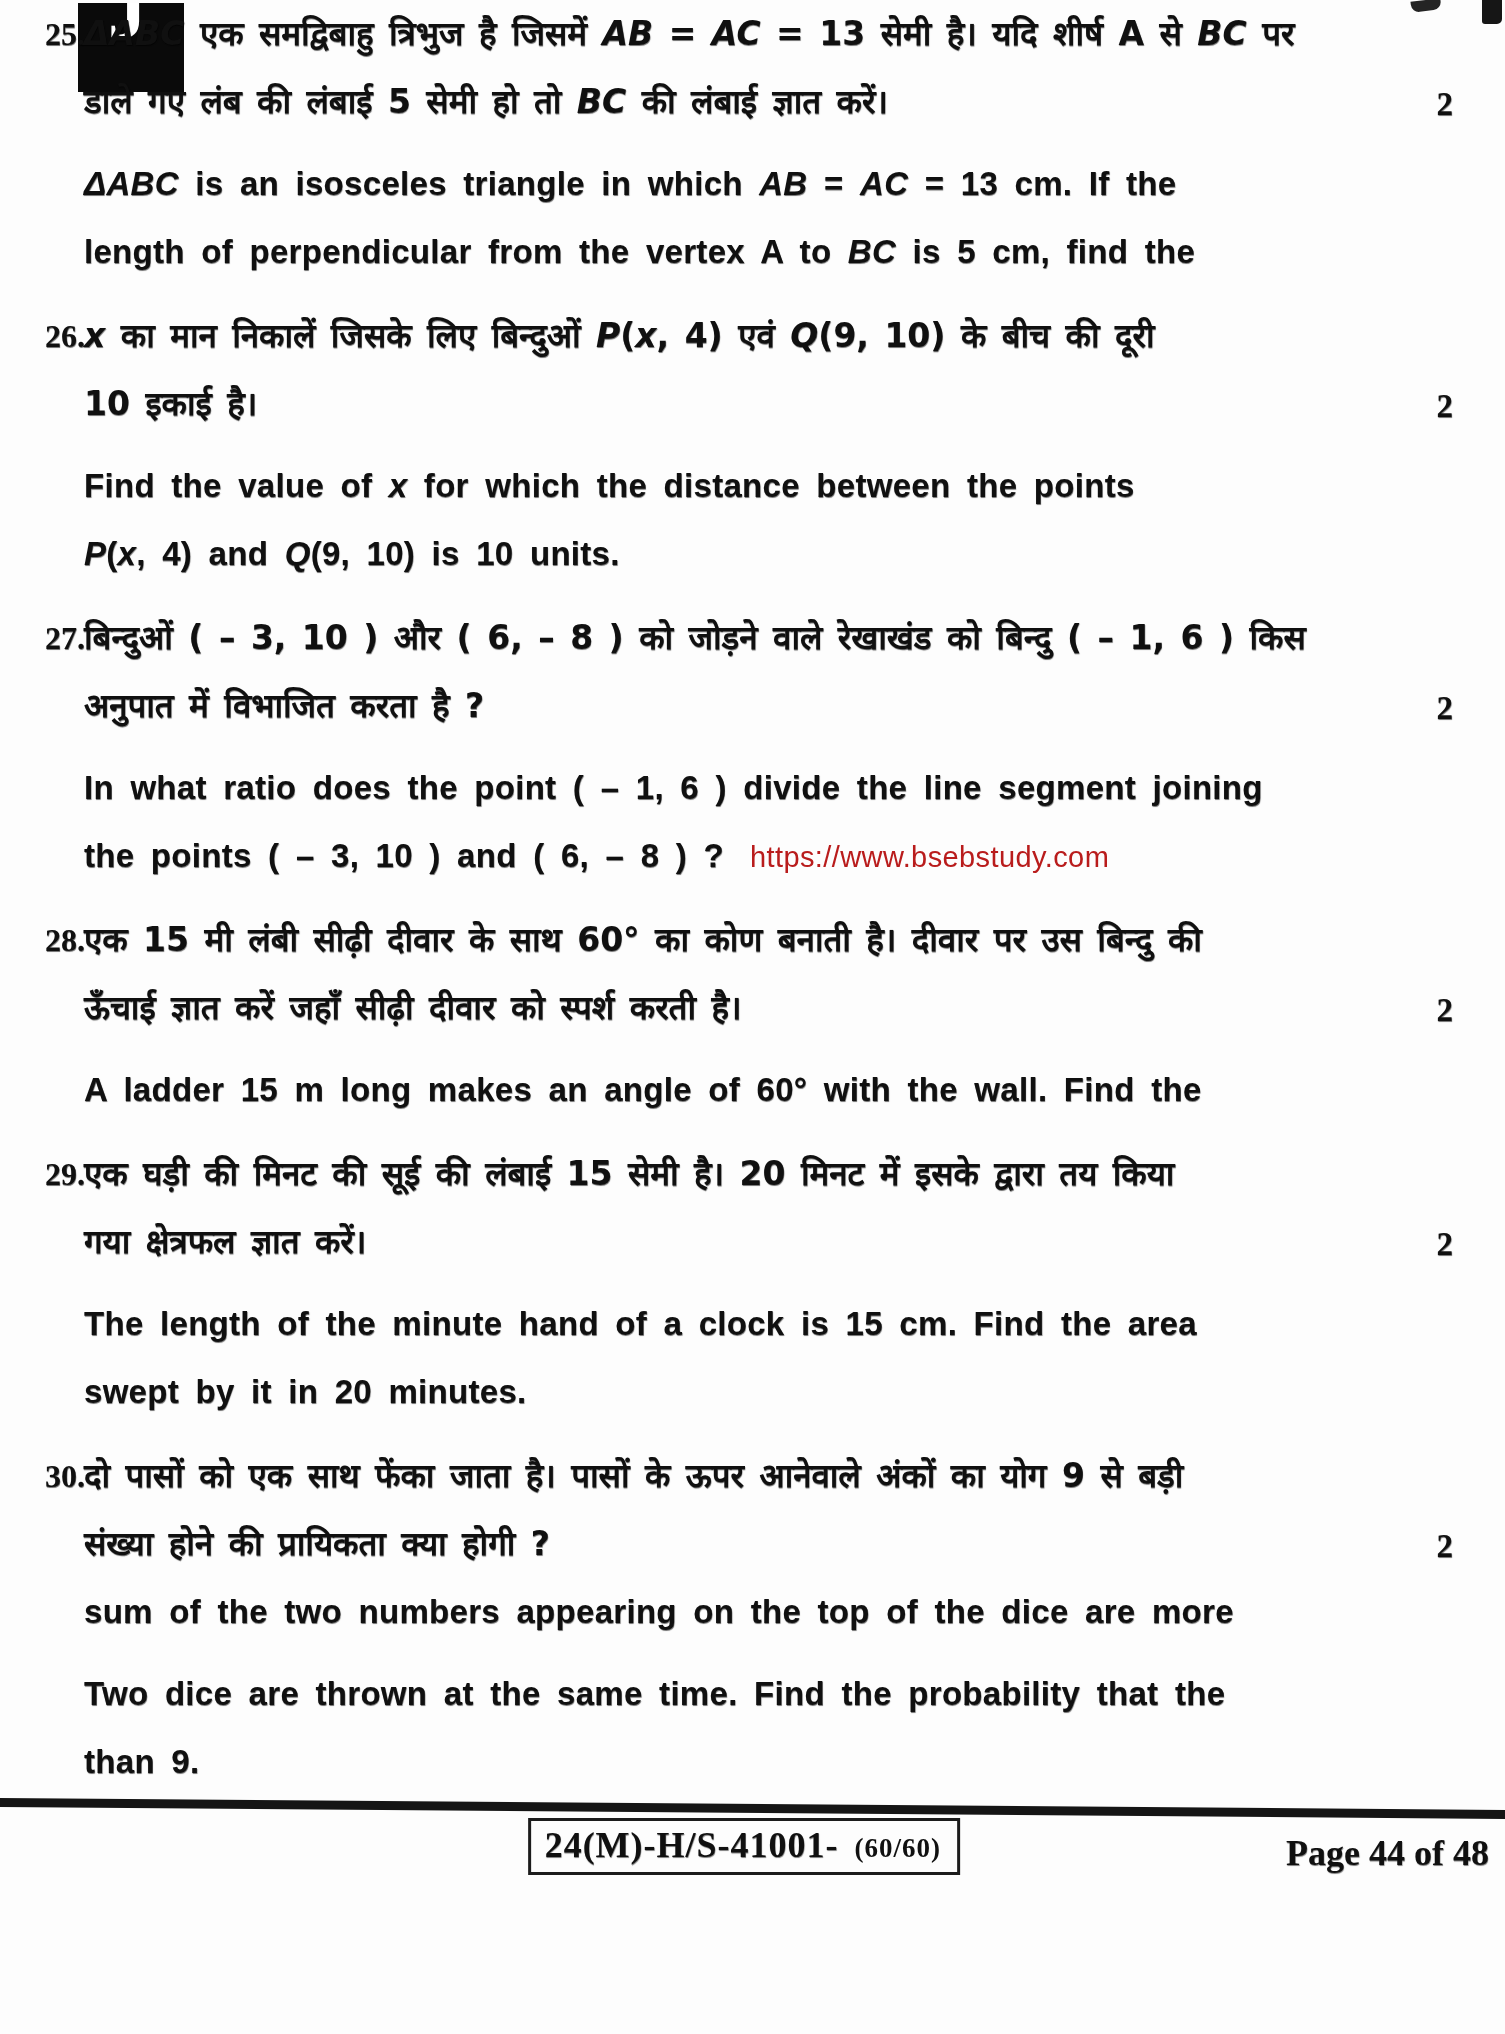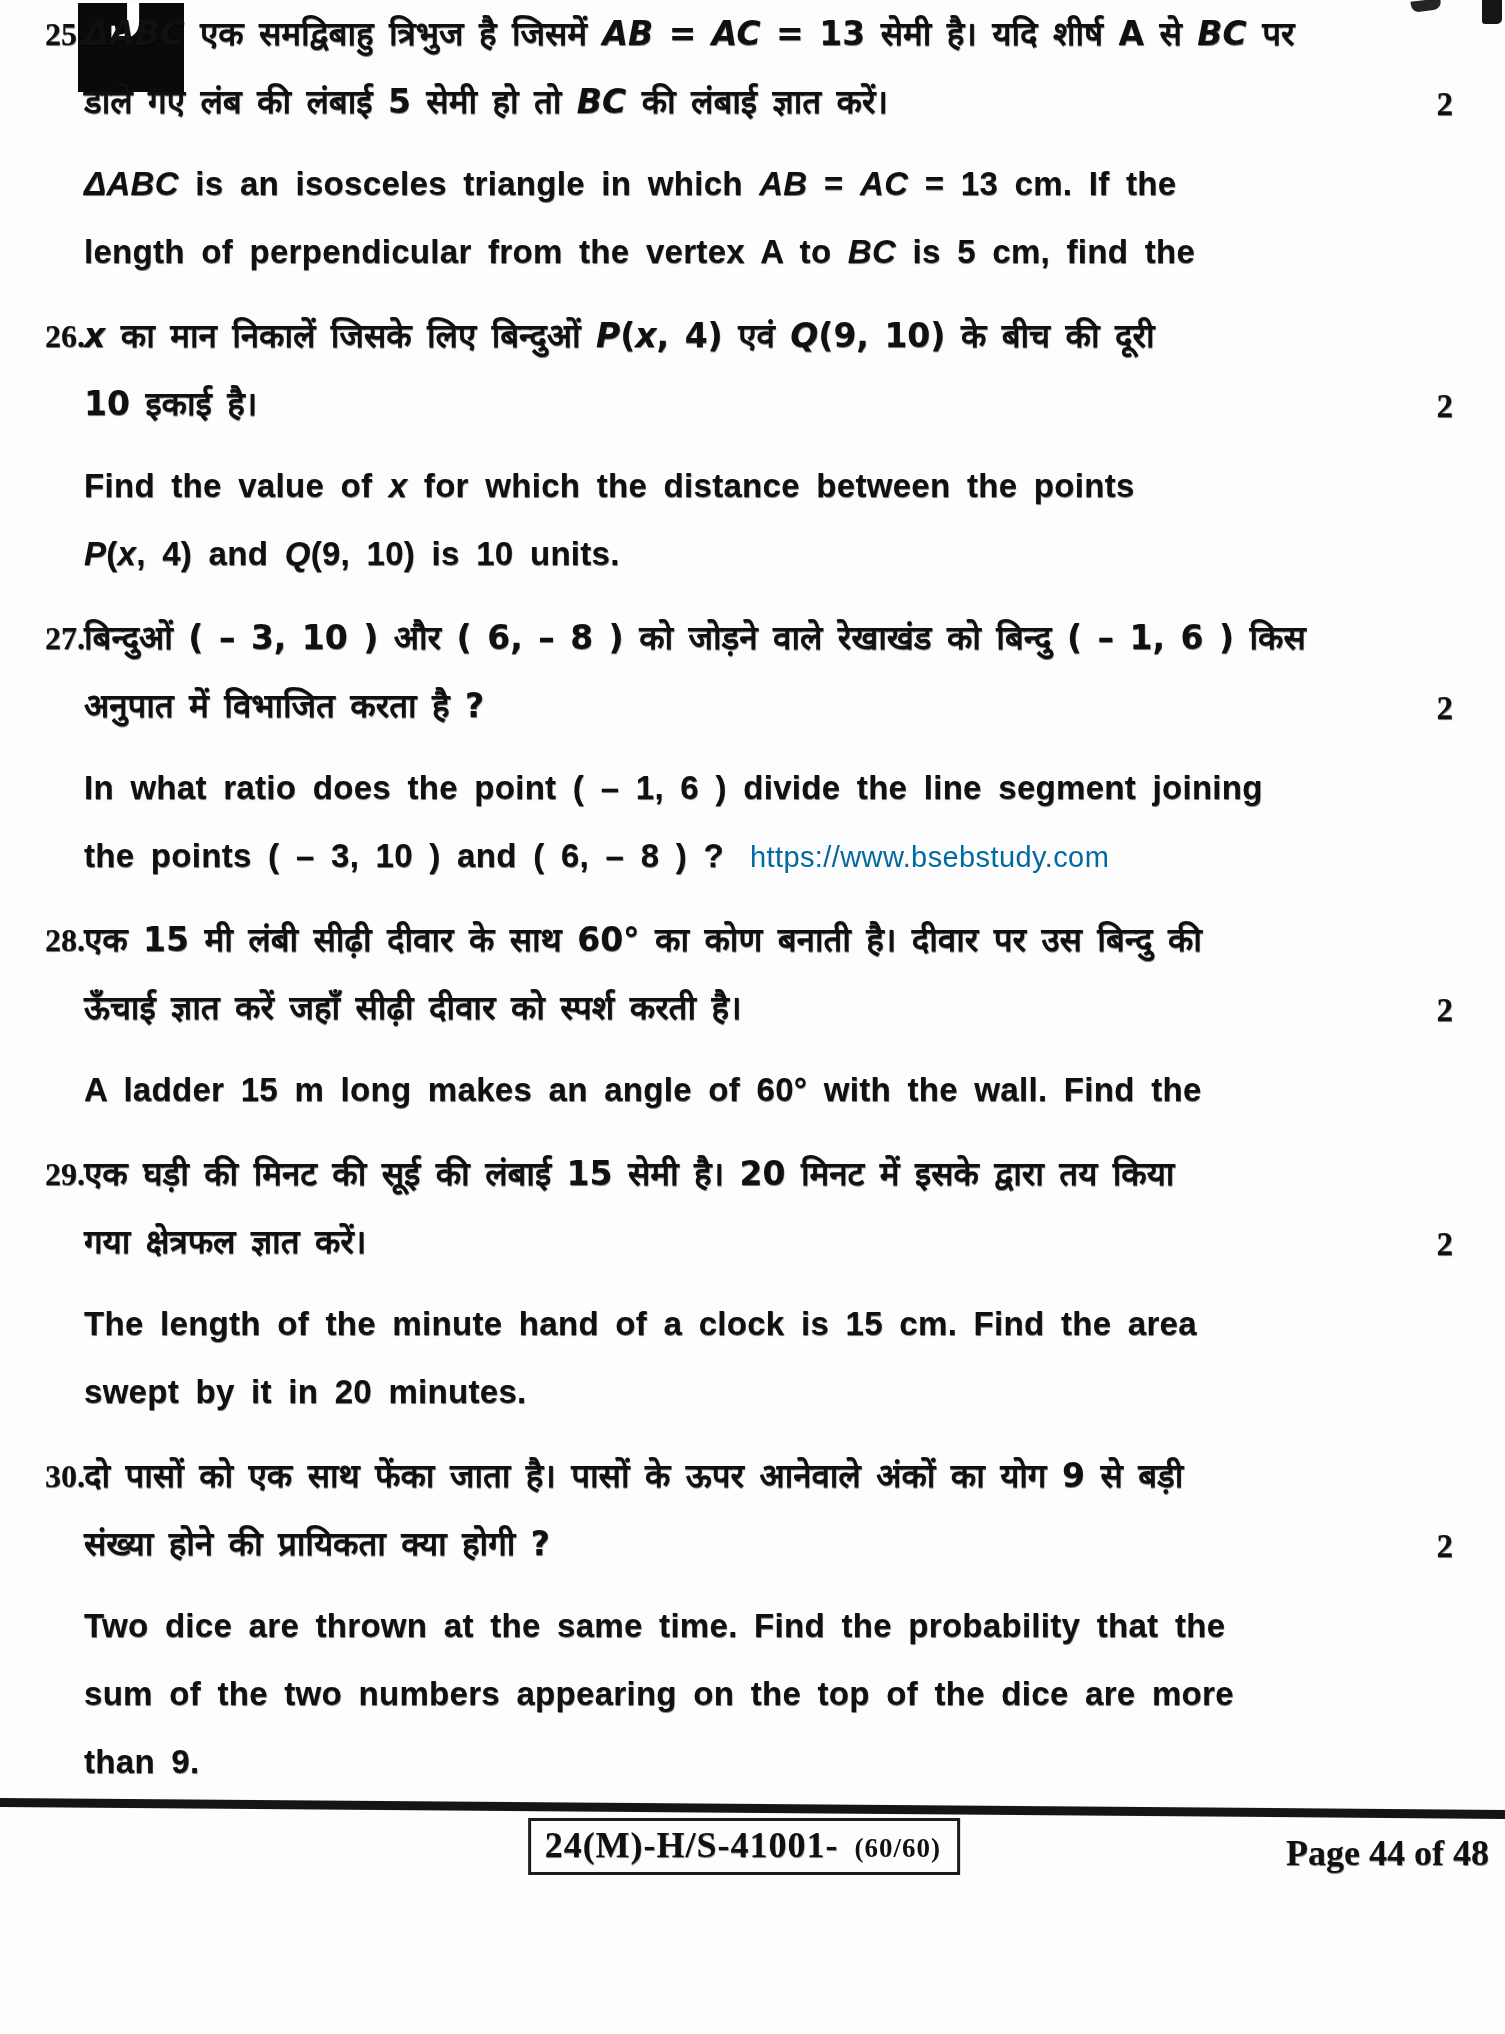--- a/index.html
+++ b/index.html
@@ -51,21 +51,21 @@
     font-size:33px; word-spacing:7px; letter-spacing:0.3px;
   }
   .line.eng-first { margin-top:14px; }
   .marks {
     position:absolute; right:0; top:2px;
     font-family:"Liberation Serif", serif; font-weight:700; font-size:33px;
     text-shadow:0.4px 0.6px 0.8px rgba(0,0,0,0.55);
   }
   .watermark {
     font-family:"Liberation Sans", sans-serif; font-weight:400;
-    font-size:29px; color:#0369a1; margin-left:26px;
+    font-size:29px; color:#b91c1c; margin-left:26px;
     letter-spacing:0.4px; word-spacing:0; text-shadow:none;
   }
   i { font-style:italic; }
   
   .footer { position:relative; margin-top:6px; height:110px; }
   .footer-rule {
     position:absolute; top:2px; left:-8px; width:1521px; height:9px;
     background:#151515; transform:rotate(0.45deg);
   }
   .code-box {
@@ -142,22 +142,22 @@
           <div class="line hindi"><span class="txt">गया क्षेत्रफल ज्ञात करें।</span><span class="marks">2</span></div>
           <div class="line english eng-first"><span class="txt">The length of the minute hand of a clock is 15 cm. Find the area</span></div>
           <div class="line english"><span class="txt">swept by it in 20 minutes.</span></div>
         </div>
     </div>
       <div class="question">
       <span class="qnum">30.</span>
       <div class="qlines">
           <div class="line hindi"><span class="txt">दो पासों को एक साथ फेंका जाता है। पासों के ऊपर आनेवाले अंकों का योग 9 से बड़ी</span></div>
           <div class="line hindi"><span class="txt">संख्या होने की प्रायिकता क्या होगी ?</span><span class="marks">2</span></div>
+          <div class="line english"><span class="txt">sum of the two numbers appearing on the top of the dice are more</span></div>
           <div class="line english eng-first"><span class="txt">Two dice are thrown at the same time. Find the probability that the</span></div>
-          <div class="line english"><span class="txt">sum of the two numbers appearing on the top of the dice are more</span></div>
           <div class="line english"><span class="txt">than 9.</span></div>
         </div>
     </div>
     </div>
 
   <div class="footer">
     <div class="footer-rule"></div>
     <div class="code-box">
       <span class="code-main">24(M)-H/S-41001-</span><span class="code-suffix">(60/60)</span>
     </div>

